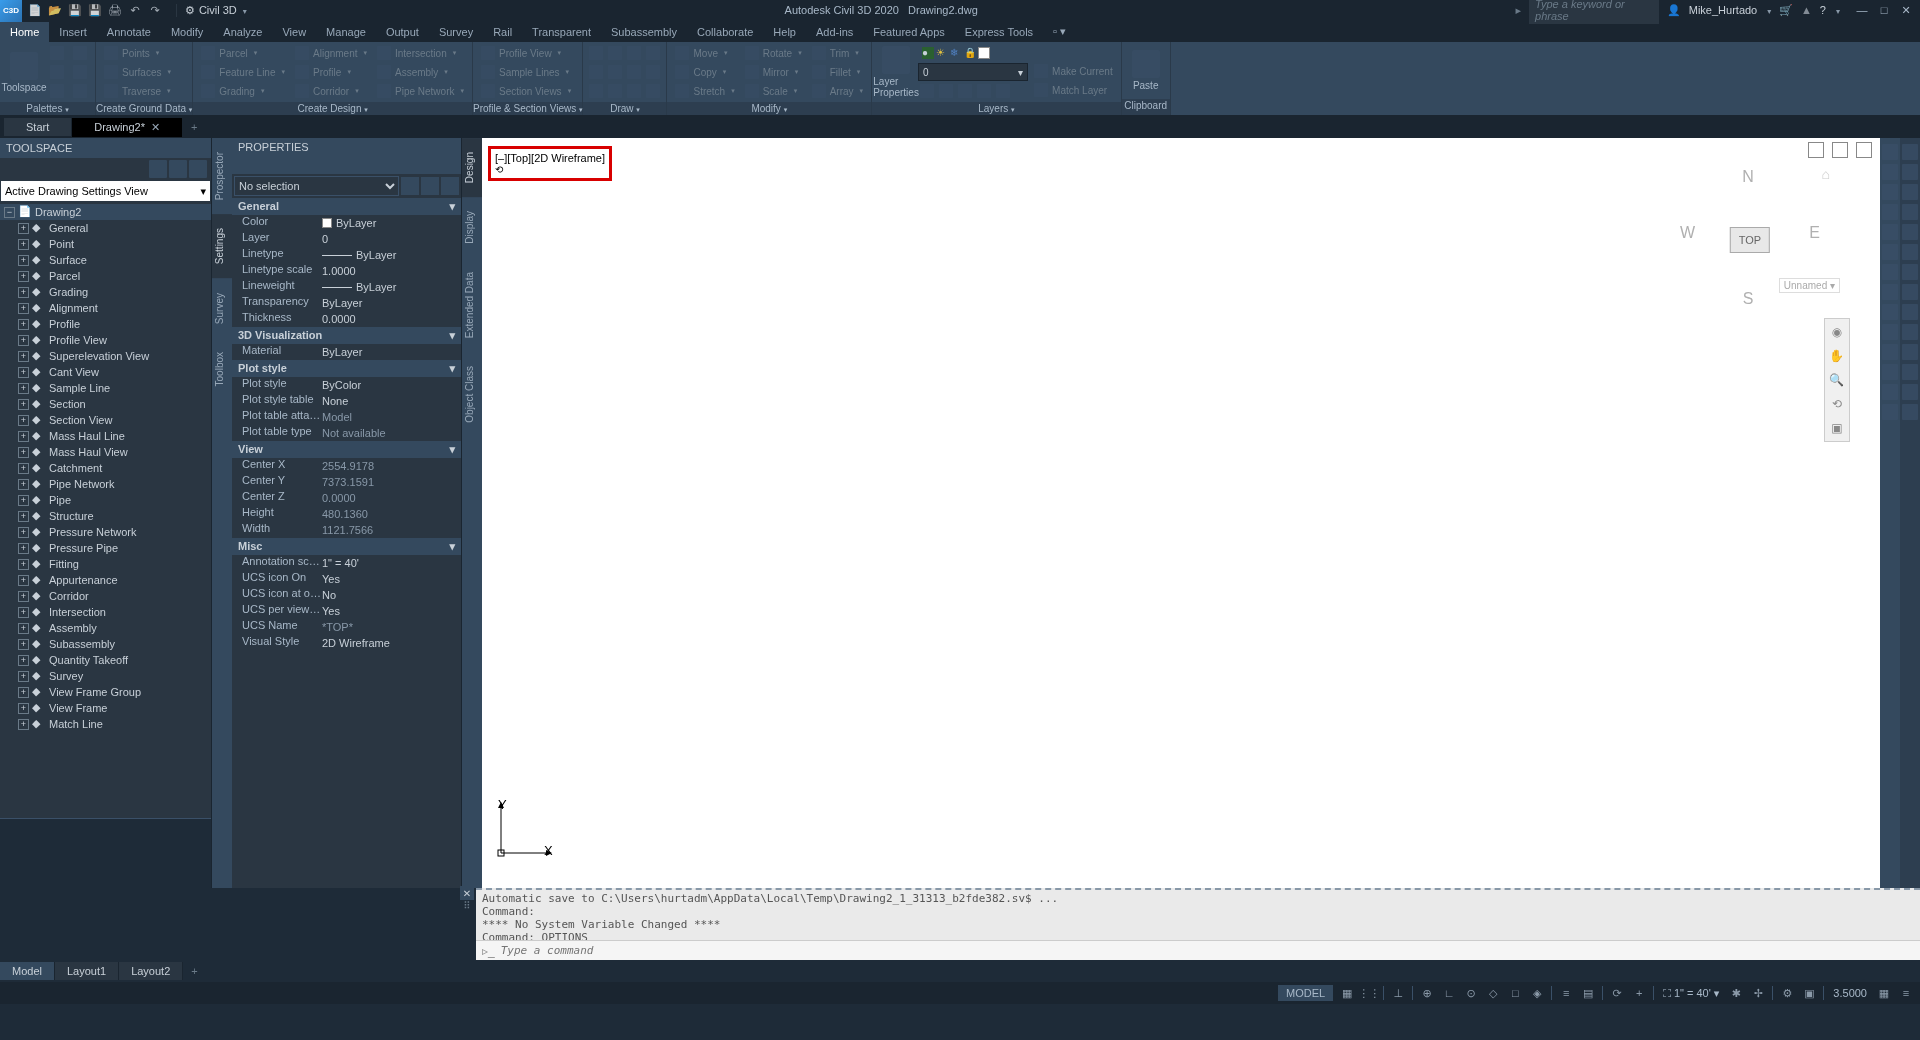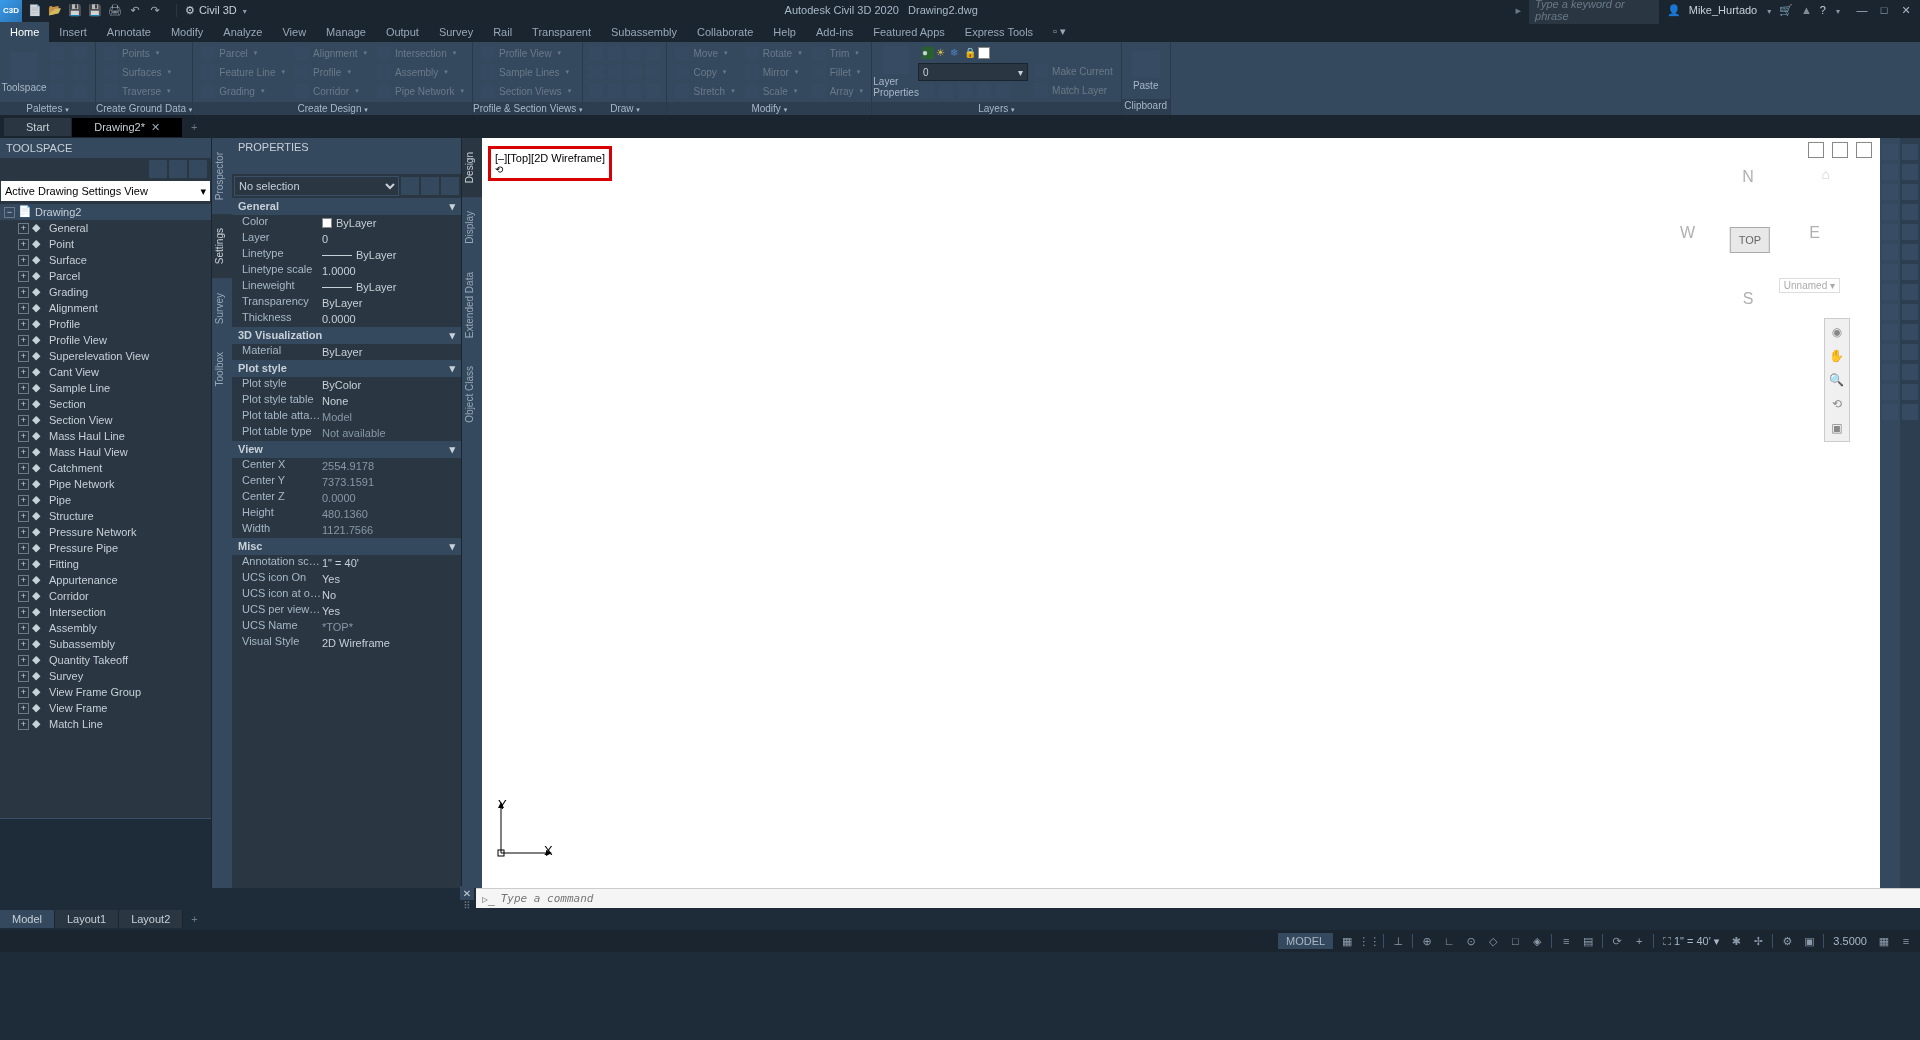--- a/index.html
+++ b/index.html
@@ -901,20 +901,21 @@
         <div class="ri"></div>
         <div class="ri"></div>
         <div class="ri"></div>
       </div>
   </div>
 </div>
 
 <div class="cmdwrap">
   <div class="cmd-close">✕</div>
   <div class="cmd-handle">⠿</div>
+  <div class="cmdhistory" id="cmdhistory">Automatic save to C:\Users\hurtadm\AppData\Local\Temp\Drawing2_1_31313_b2fde382.sv$ ...<br>Command:<br>**** No System Variable Changed ****<br>Command: OPTIONS</div>
   <div class="cmdline">
     <span class="prompt">▹_</span>
     <input type="text" placeholder="Type a command" style="">
   </div>
 </div>
 
 <div class="layouttabs" id="layouttabs">
     <div class="ltab active">Model</div>
     <div class="ltab">Layout1</div>
     <div class="ltab">Layout2</div>

